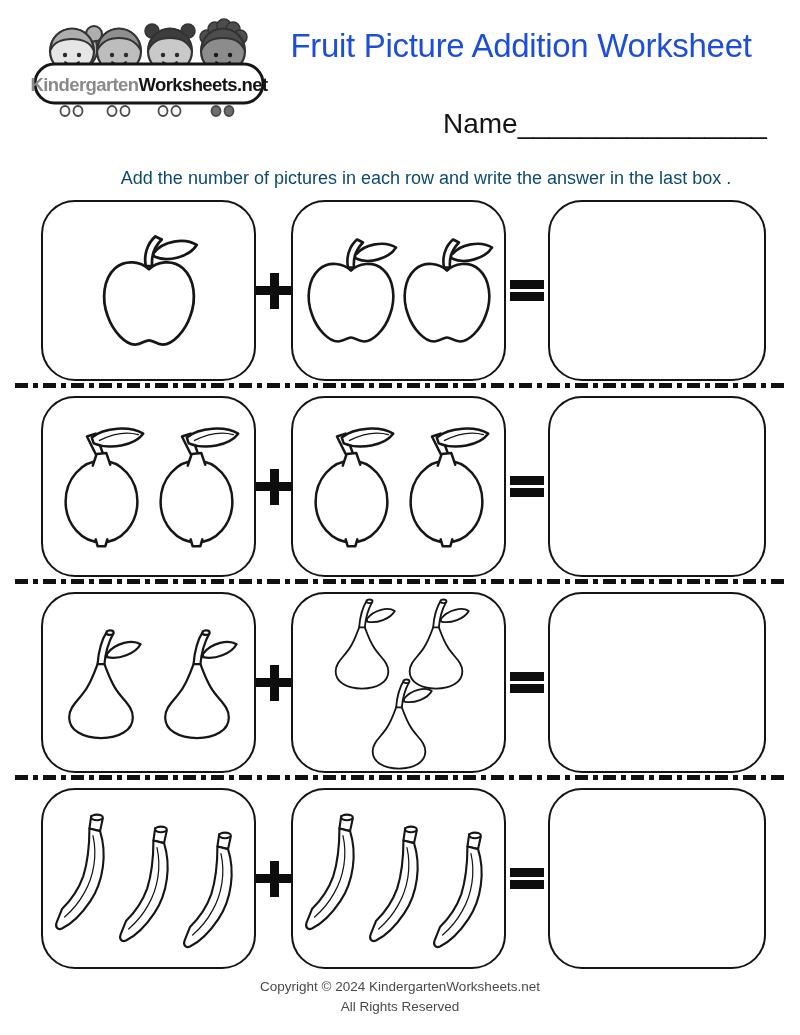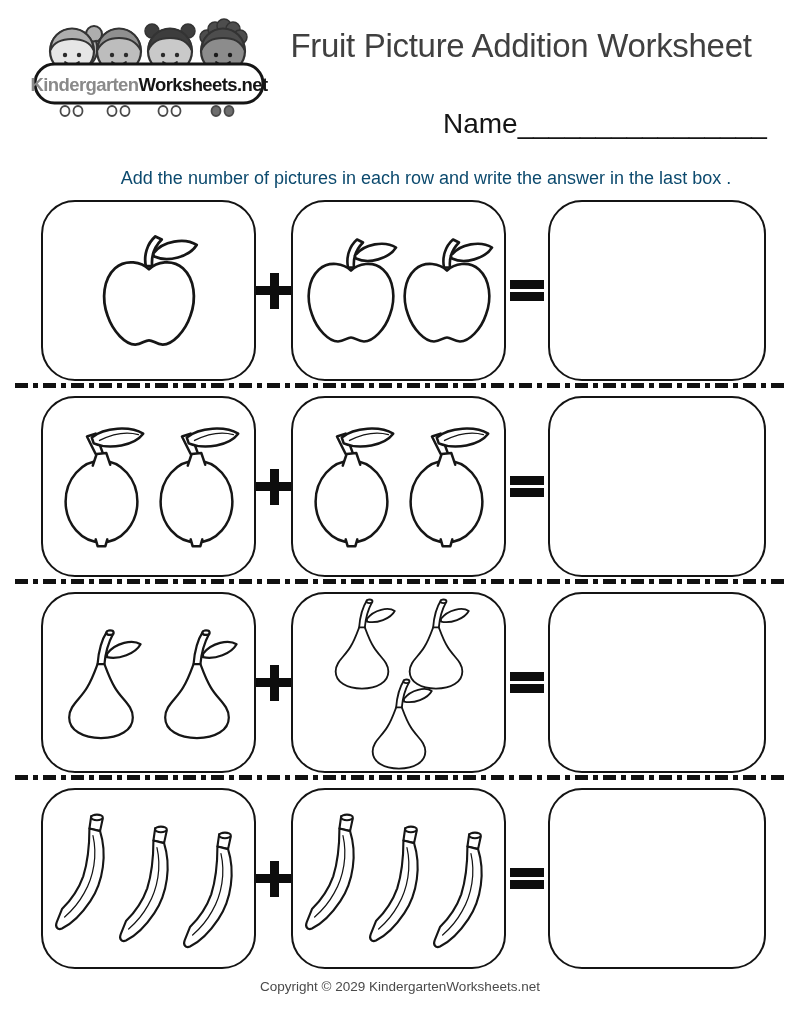--- a/index.html
+++ b/index.html
@@ -11,21 +11,21 @@
   
   .logo-wrap{position:absolute;left:28px;top:14px;width:244px;}
   .logo-url{
     position:absolute;left:8px;top:119px;width:248px;text-align:center;
     font-size:15px;color:#8c8c8c;letter-spacing:.2px;
   }
 
   
   .title{
     position:absolute;left:248px;top:27px;width:546px;text-align:center;
-    font-size:33px;letter-spacing:-.3px;color:#404040;white-space:nowrap;
+    font-size:33px;letter-spacing:-.3px;color:#1d4ed8;white-space:nowrap;
   }
   .name-row{position:absolute;left:443px;top:108px;font-size:28px;color:#151515;white-space:nowrap;}
   .name-blank{letter-spacing:0;}
 
   
   .instruction{
     position:absolute;left:0;top:168px;width:100%;text-align:center;
     font-size:18px;color:#0c4a6e;padding-left:26px;
   }
 
@@ -316,16 +316,17 @@
               <div class="bar"></div>
             </div>
         </div>
         <div class="fruit-box answer-box"></div>
       </div>
 
     </div>
   </div>
 
   <div class="footer">
-    <div>Copyright © 2029 KindergartenWorksheets.net</div>
+    <div>Copyright © 2024 KindergartenWorksheets.net</div>
+    <div>All Rights Reserved</div>
   </div>
 
 </div>
 
 </body></html>

